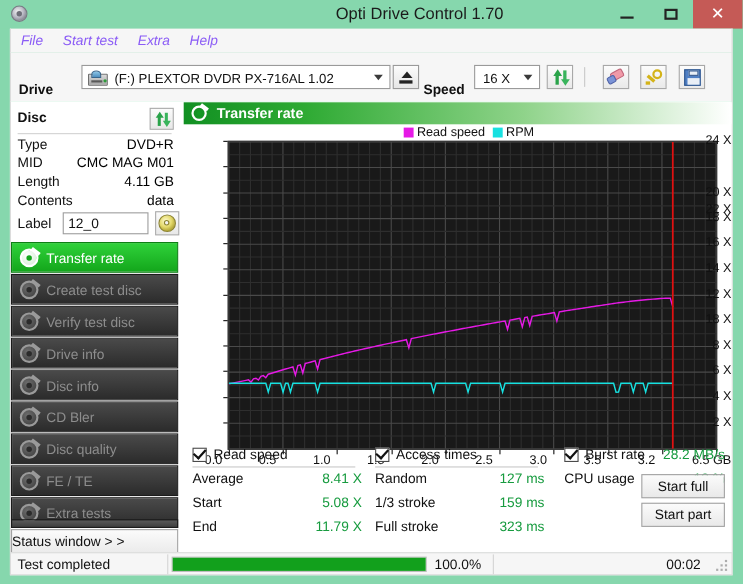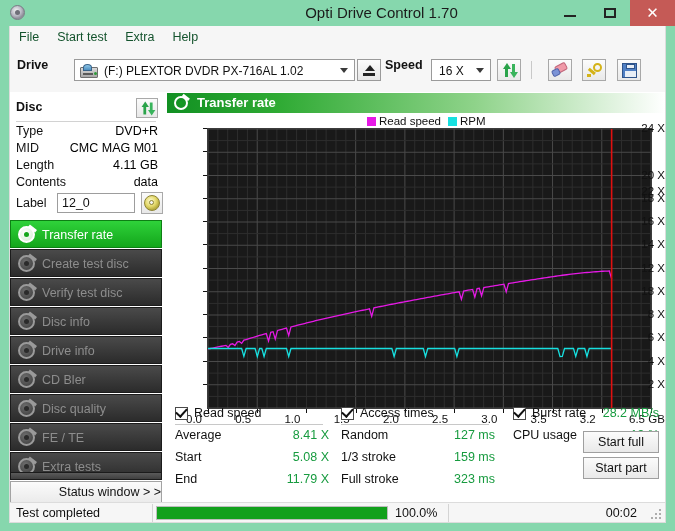--- a/index.html
+++ b/index.html
@@ -25,26 +25,26 @@
   .wmax{right:45px;width:40px;}
   .wclose{right:0;width:45px;background:#c55a56;}
   .wmin .gl{position:absolute;left:14px;top:15px;width:12px;height:2px;background:#232323;}
   .wmax .gl{position:absolute;left:14px;top:8px;width:12px;height:10px;border:2px solid #232323;box-sizing:border-box;}
   .wclose .gl{position:absolute;left:0;top:0;width:45px;height:26px;line-height:26px;text-align:center;
       color:#fff;font-size:15px;}
 
   
   .menubar{position:absolute;left:9px;top:26px;width:657px;height:22px;background:#f6f6f6;
      border-left:1px solid #dcdcdc;border-right:1px solid #dcdcdc;box-sizing:border-box;}
-  .menu-item{float:left;height:22px;line-height:22px;padding:0 9px;font-size:12.5px;color:#14532d;cursor:default;}
+  .menu-item{float:left;height:22px;line-height:22px;padding:0 9px;font-size:12.5px;color:#8b5cf6;cursor:default;font-style:italic;}
 
   
   .toolbar{position:absolute;left:9px;top:48px;width:657px;height:44px;background:#f6f6f6;
      border-left:1px solid #dcdcdc;border-right:1px solid #dcdcdc;box-sizing:border-box;}
-  .tb-label{position:absolute;font-size:12.5px;color:#111;font-weight:bold;top:10px;}
+  .tb-label{position:absolute;font-size:12.5px;color:#111;font-weight:bold;top:26px;}
   .lbl-drive{left:7px;}
   .lbl-speed{left:375px;}
   .combo{position:absolute;background:#fff;border:1px solid #9a9a9a;box-sizing:border-box;height:22px;top:11px;}
   .combo-drive{left:64px;width:281px;}
   .combo-speed{left:421px;width:60px;}
   .combo .txt{position:absolute;left:7px;top:0;height:22px;line-height:22px;font-size:12px;color:#111;white-space:nowrap;}
   .combo-drive .txt{left:29px;}
   .combo .arrow{position:absolute;right:6px;top:8px;width:0;height:0;border-left:4px solid transparent;
      border-right:4px solid transparent;border-top:5px solid #3a3a3a;}
   .drv-ico{position:absolute;left:5px;top:4px;width:18px;height:14px;}
@@ -120,21 +120,21 @@
   .navbtn .ico .ring{position:absolute;left:0;top:0;width:17px;height:17px;border-radius:50%;
      border:2px solid #9a9a9a;box-sizing:border-box;background:radial-gradient(circle at 40% 35%,#6e6e6e,#3a3a3a);}
   .navbtn.active .ico .ring{border-color:#ffffff;background:radial-gradient(circle at 40% 35%,#ffffff,#cfeccf);}
   .navbtn .ico .hole{position:absolute;left:6px;top:6px;width:5px;height:5px;border-radius:50%;background:#2b2b2b;}
   .navbtn.active .ico .hole{background:#13a61b;}
   .navbtn .ico .slash{position:absolute;left:10px;top:1px;width:9px;height:3px;background:#9a9a9a;transform:rotate(38deg);}
   .navbtn.active .ico .slash{background:#ffffff;}
   .navbtn .lb{position:absolute;left:31px;top:0;height:28px;line-height:28px;font-size:12.5px;color:#8d8d8d;}
   .navbtn.active .lb{color:#ffffff;}
   .navfoot{position:absolute;left:0;top:385px;width:152px;height:22px;background:linear-gradient(#fbfbfb,#ebebeb);
-     border:1px solid #a3a3a3;box-sizing:border-box;text-align:right;line-height:20px;font-size:12.5px;color:#111;}
+     border:1px solid #a3a3a3;box-sizing:border-box;text-align:left;line-height:20px;font-size:12.5px;color:#111;}
   .navgap{position:absolute;left:0;top:376px;width:152px;height:8px;background:linear-gradient(#5a5a5a,#3f3f3f);
      border:1px solid #1b1b1b;box-sizing:border-box;}
 
   
   .chartpanel{position:absolute;left:167px;top:93px;width:498px;height:409px;background:#fff;}
   .ch-head{position:absolute;left:0;top:0;width:498px;height:20px;
      background:linear-gradient(to right,#119022 0%,#2eaa33 22%,#8fd38a 62%,#ffffff 100%);}
   .ch-head .hico{position:absolute;left:7px;top:3px;width:14px;height:14px;}
   .ch-head .hico .ring{position:absolute;left:0;top:0;width:14px;height:14px;border-radius:50%;border:2px solid #fff;box-sizing:border-box;}
   .ch-head .hico .hole{position:absolute;left:5px;top:5px;width:4px;height:4px;border-radius:50%;background:#139a24;}
@@ -335,29 +335,29 @@
             <span class="slash"></span>
           </span>
         <span class="lb">Verify test disc</span>
       </div>
       <div class="navbtn">
         <span class="ico">
             <span class="ring"></span>
             <span class="hole"></span>
             <span class="slash"></span>
           </span>
+        <span class="lb">Drive info</span>
+      </div>
+      <div class="navbtn">
+        <span class="ico">
+            <span class="ring"></span>
+            <span class="hole"></span>
+            <span class="slash"></span>
+          </span>
         <span class="lb">Disc info</span>
-      </div>
-      <div class="navbtn">
-        <span class="ico">
-            <span class="ring"></span>
-            <span class="hole"></span>
-            <span class="slash"></span>
-          </span>
-        <span class="lb">Drive info</span>
       </div>
       <div class="navbtn">
         <span class="ico">
             <span class="ring"></span>
             <span class="hole"></span>
             <span class="slash"></span>
           </span>
         <span class="lb">CD Bler</span>
       </div>
       <div class="navbtn">

